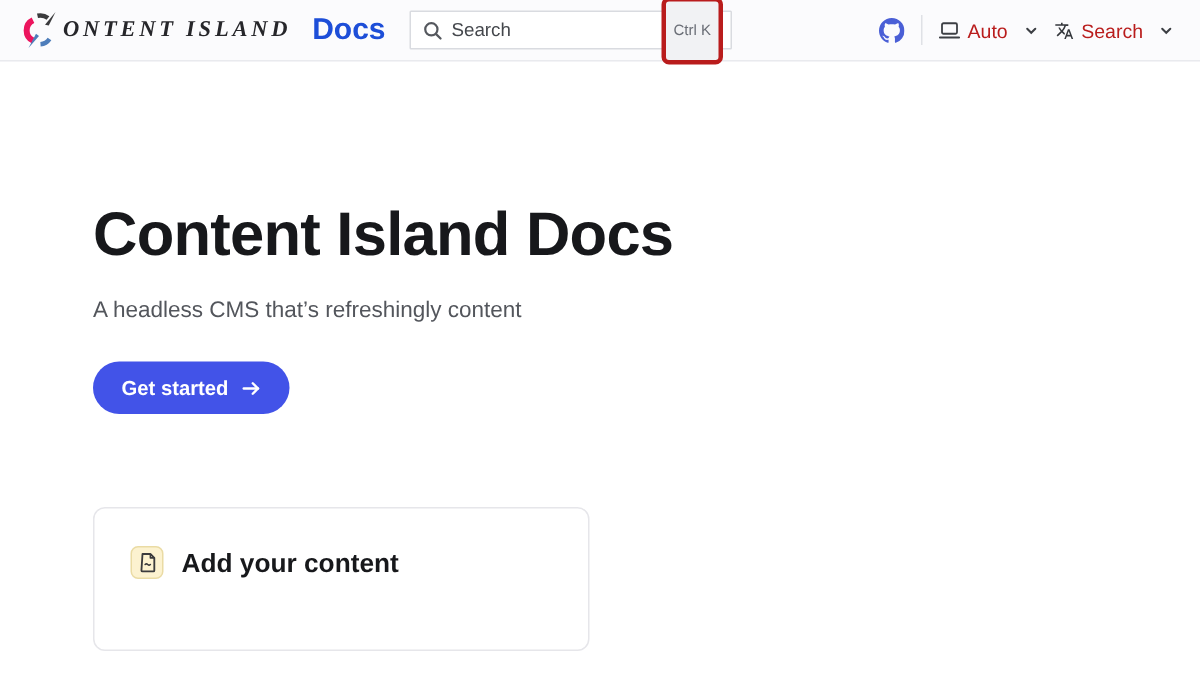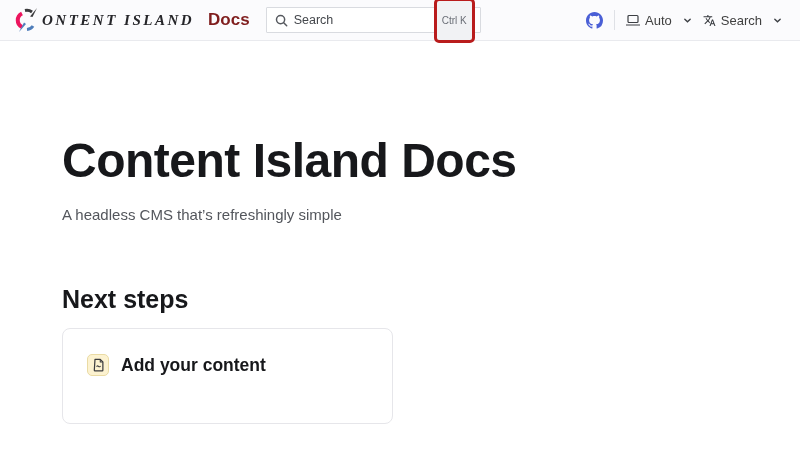--- a/index.html
+++ b/index.html
@@ -5,41 +5,41 @@
   * { margin:0; padding:0; box-sizing:border-box; }
   html,body { width:800px; height:450px; overflow:hidden; background:#ffffff;
               font-family:"Liberation Sans", sans-serif; }
 
   
   .navbar { height:41px; background:#fbfbfd; border-bottom:1px solid #e9eaee;
             display:flex; align-items:center; padding:0 18px 0 14px; }
   .brand { display:flex; align-items:center; gap:2px; cursor:pointer; text-decoration:none; }
   .brand-text { font-family:"Liberation Serif","DejaVu Serif",serif; font-weight:700;
                 font-size:15px; letter-spacing:2.5px; color:#26262a;font-style:italic; }
-  .docs-link { margin-left:14px; font-size:17px; font-weight:700; color:#7f1d1d;
+  .docs-link { margin-left:14px; font-size:20px; font-weight:700; color:#1d4ed8;
                text-decoration:none; cursor:pointer; }
   .searchbox { margin-left:16px; width:215px; height:26px; background:#ffffff;
                border:1px solid #d9dbe0; border-radius:1px; display:flex;
                align-items:center; padding:0 5px 0 8px; }
   .searchbox input { border:none; outline:none; flex:1; font-size:12.5px; color:#3c3f44;
                      background:transparent; min-width:0; font-family:"Liberation Sans",sans-serif; }
   .searchbox input::placeholder { color:#44474c; }
   .kbd { font-size:10px; color:#6a6e76; background:#f1f2f4; border:3px solid #b91c1c;
          border-radius:5px; padding:14px 5px; white-space:nowrap; }
   .nav-right { margin-left:auto; display:flex; align-items:center; gap:11px; }
   .nav-divider { width:1px; height:20px; background:#dfe1e6; }
-  .selector { display:flex; align-items:center; gap:5px; font-size:13px; color:#404040;
+  .selector { display:flex; align-items:center; gap:5px; font-size:13px; color:#b91c1c;
               cursor:pointer; }
   .gh-btn { display:flex; align-items:center; cursor:pointer; }
 
   
   .hero { display:flex; justify-content:space-between; align-items:flex-start;
           padding:0 42px 0 62px; }
   .hero-left { margin-top:92px; }
-  .hero-title { font-size:48px; font-weight:700; letter-spacing:-0.5px; color:#17181b; }
+  .hero-title { font-size:41px; font-weight:700; letter-spacing:-0.5px; color:#17181b; }
   .hero-sub { margin-top:18px; font-size:15px; color:#53565c; }
   .cta { margin-top:26px; display:inline-flex; align-items:center; gap:9px;
          background:#4253E8; color:#ffffff; border:none; border-radius:20px;
          padding:10px 19px; font-size:13.5px; font-weight:600; cursor:pointer;
          font-family:"Liberation Sans",sans-serif; }
   .hero-logo { margin-top:62px; margin-right:2px; }
   .logo-serif { font-family:"Liberation Serif","DejaVu Serif",serif; font-weight:700; }
 
   
   .next { padding-left:62px; margin-top:62px; }
@@ -126,27 +126,35 @@
             <path d="M2 3.5 L5 6.5 L8 3.5"></path>
           </svg>
       </span>
     </span>
   </div>
 </div>
 
 <div class="hero">
   <div class="hero-left">
     <h1 class="hero-title">Content Island Docs</h1>
-    <p class="hero-sub">A headless CMS that’s refreshingly simple</p>
+    <p class="hero-sub">A headless CMS that’s refreshingly content</p>
+    <button class="cta">
+      <span>Get started</span>
+      <span style="display:flex;">
+        <svg width="13" height="12" viewBox="0 0 13 12" fill="none" stroke="#ffffff" stroke-width="1.6" stroke-linecap="round" stroke-linejoin="round">
+          <line x1="1.5" y1="6" x2="11" y2="6"></line>
+            <path d="M7.5 2.5 L11 6 L7.5 9.5"></path>
+        </svg>
+      </span>
+    </button>
   </div>
 
 </div>
 
 <div class="next">
-  <h2>Next steps</h2>
   <div class="card">
     <div class="card-row">
       <span class="card-icon">
         <svg width="13" height="14" viewBox="0 0 14 16" fill="none" stroke="#3b3b3d" stroke-width="1.4" stroke-linejoin="round">
           <path d="M3 1.5 h6 l3 3 v9.5 a0.8 0.8 0 0 1 -0.8 0.8 h-8.2 a0.8 0.8 0 0 1 -0.8 -0.8 Z"></path>
           <path d="M9 1.5 v3 h3" stroke-width="1.2"></path>
           <path d="M5 9.5 q1 -1 2 0 q1 1 2 0" stroke-width="1.2" stroke-linecap="round"></path>
         </svg>
       </span>
       <span class="card-title">Add your content</span>

